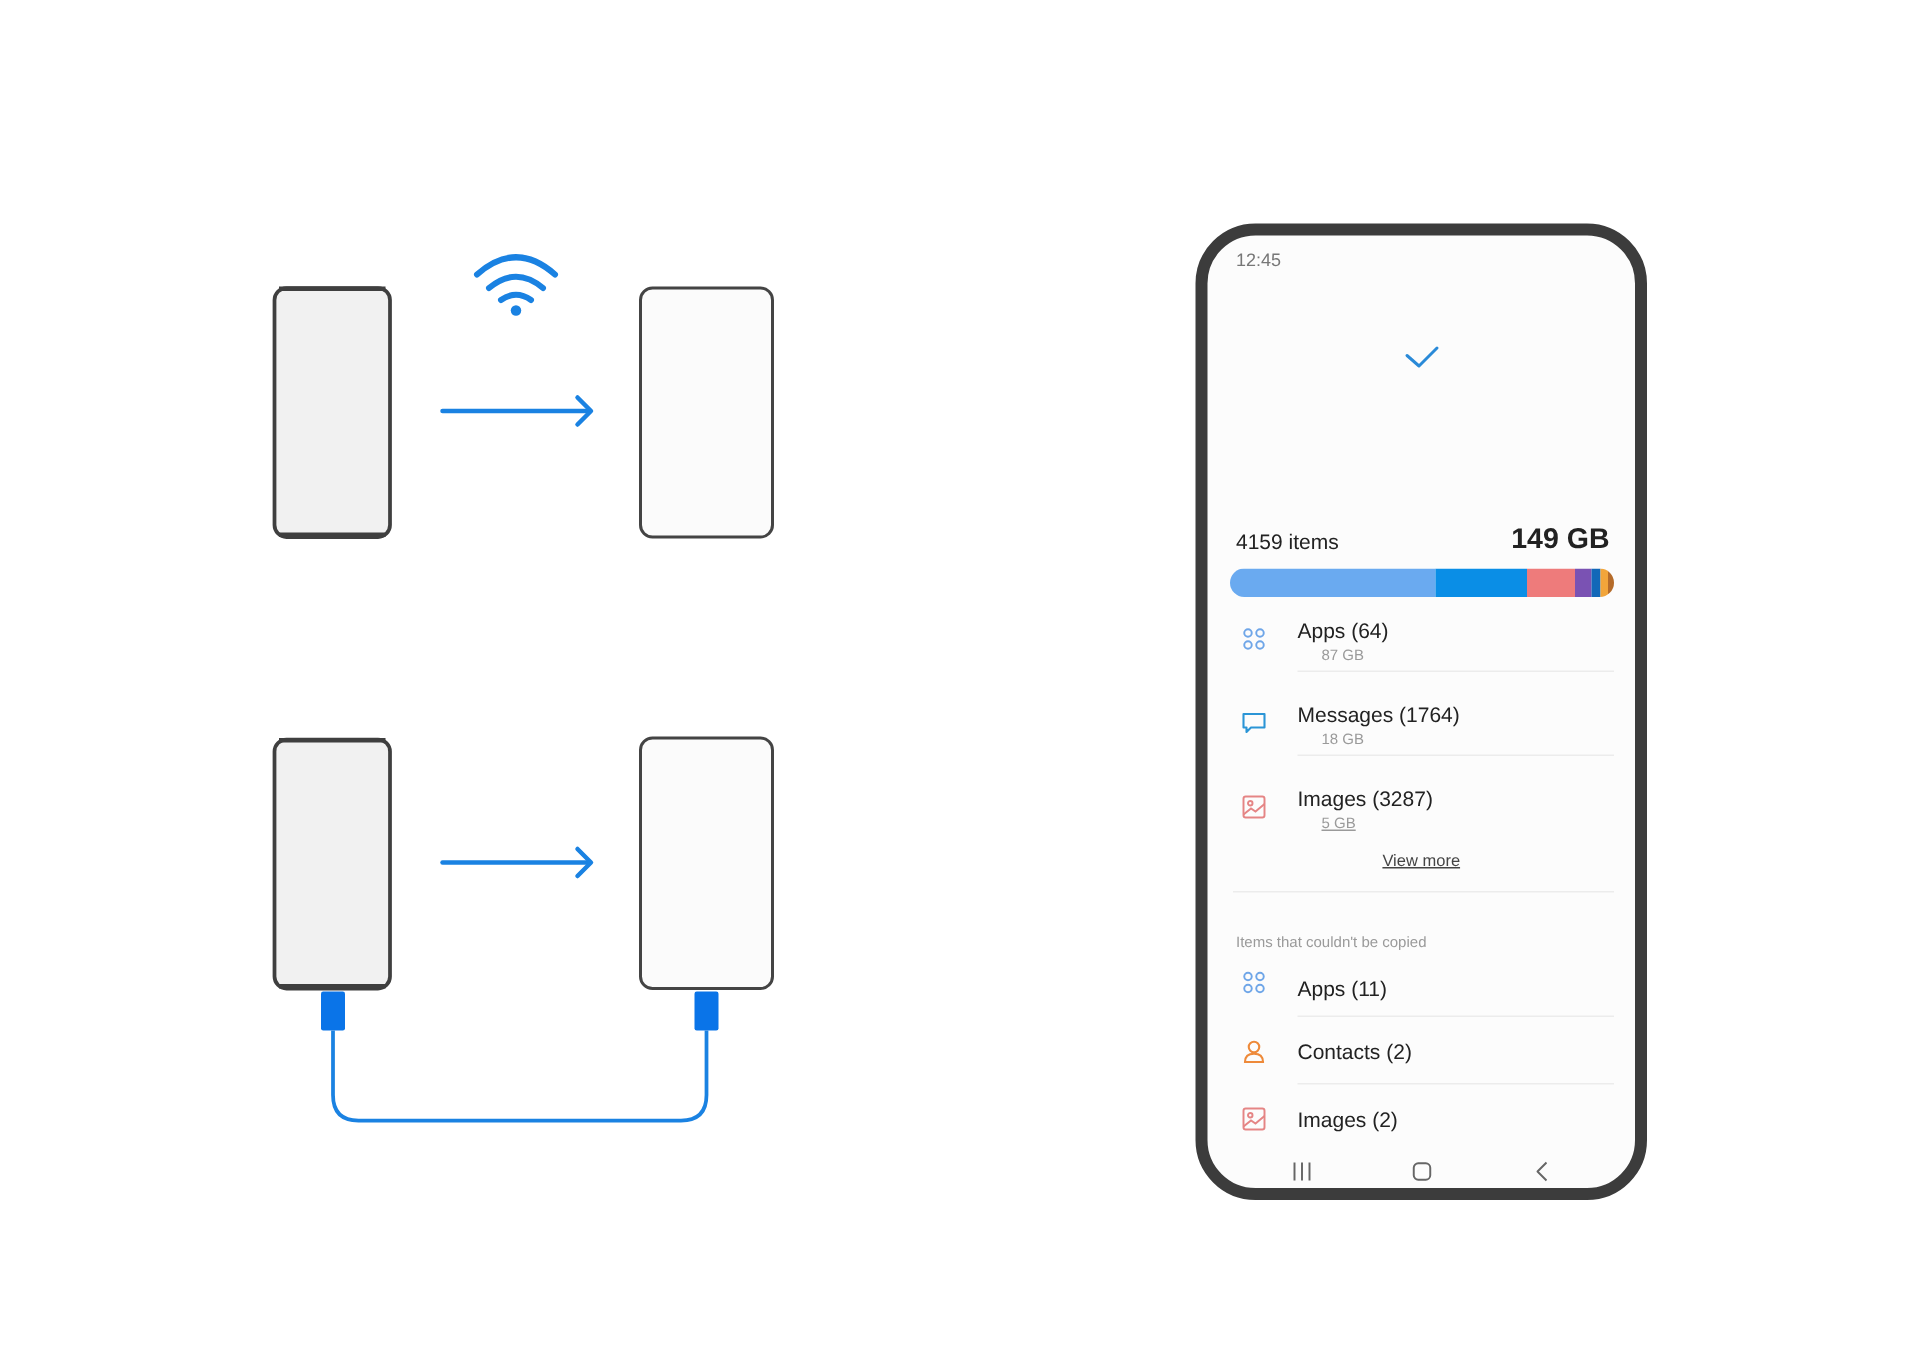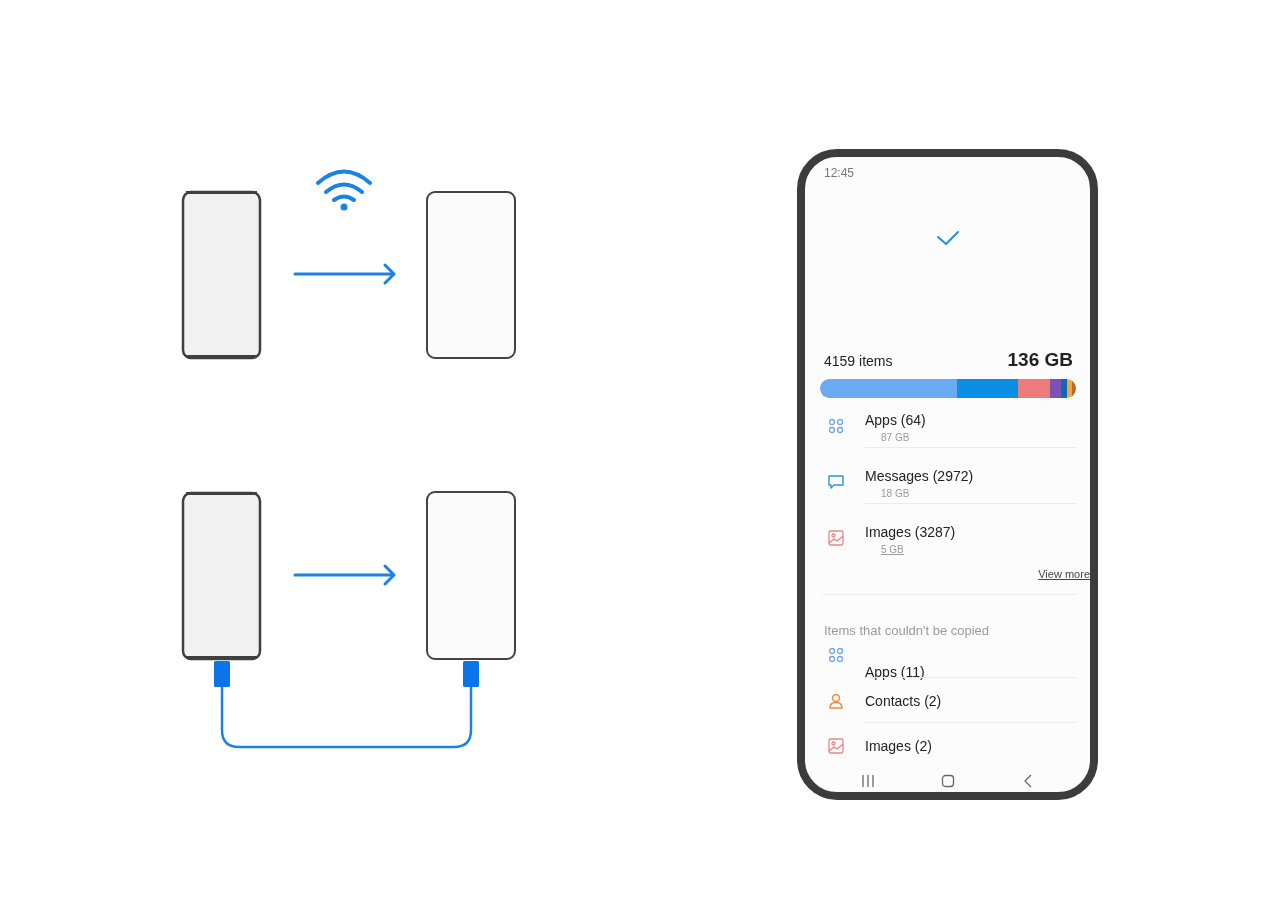--- a/index.html
+++ b/index.html
@@ -22,22 +22,22 @@
   .summary-size { position: absolute; right: 17px; top: 192px; font-size: 19px; font-weight: bold; color: #222; }
   .bar { position: absolute; left: 15px; top: 222px; width: 256px; height: 19px; border-radius: 10px; overflow: hidden; display: flex; }
   .bar div { height: 100%; }
 
   .item { position: absolute; left: 0; width: 100%; }
   .item .icon { position: absolute; left: 22px; width: 18px; height: 18px; }
   .item .name { position: absolute; left: 60px; font-size: 14px; color: #222; white-space: nowrap; }
   .item .size { position: absolute; left: 76px; font-size: 10px; color: #9a9a9a; }
   .divider { position: absolute; left: 60px; right: 14px; height: 1px; background: #ececec; }
   .divider.full { left: 17px; }
-  .view-more { position: absolute; left: 0; right: 0; top: 411px; text-align: right; font-size: 11px; color: #444; text-decoration: underline; }
-  .section-label { position: absolute; left: 19px; top: 466px; font-size: 13px; color: #9a9a9a; }
+  .view-more { position: absolute; left: 0; right: 0; top: 411px; text-align: center; font-size: 11px; color: #444; text-decoration: underline; }
+  .section-label { position: absolute; left: 19px; top: 466px; font-size: 10px; color: #9a9a9a; }
 
   .navbar { position: absolute; left: 0; right: 0; top: 612px; height: 24px; }
 </style>
 </head>
 <body>
 
 <div class="illus">
   <svg width="640" height="904" viewBox="0 0 640 904">
 
     <g>
@@ -84,21 +84,21 @@
 </div>
 
 <div class="phone">
   <span class="status-time">12:45</span>
 
   <svg class="check-icon" viewBox="0 0 26 20">
     <polyline points="3,8 11,15 23,3" fill="none" stroke="#2a8ad8" stroke-width="2" stroke-linecap="round" stroke-linejoin="round"></polyline>
   </svg>
 
   <span class="summary-count">4159 items</span>
-  <span class="summary-size">136 GB</span>
+  <span class="summary-size">149 GB</span>
 
   <div class="bar" id="bar">
       <div style="width: 137px; background: rgb(106, 170, 240);"></div>
       <div style="width: 61px; background: rgb(10, 142, 230);"></div>
       <div style="width: 32px; background: rgb(238, 123, 123);"></div>
       <div style="width: 11px; background: rgb(122, 82, 179);"></div>
       <div style="width: 6px; background: rgb(18, 104, 184);"></div>
       <div style="width: 5px; background: rgb(242, 165, 58);"></div>
       <div style="width: 4px; background: rgb(181, 107, 42);"></div>
     </div>
@@ -114,21 +114,21 @@
     </svg>
     <span class="name" style="top:5px;">Apps (64)</span>
     <span class="size" style="top:25px;">87 GB</span>
   </div>
   <div class="divider" style="top:290px;"></div>
 
   <div class="item" style="top:306px;">
     <svg class="icon" style="top:10px;" viewBox="0 0 18 18">
       <path d="M2 3 H16 V12 H7 L4 15 V12 H2 Z" fill="none" stroke="#2b95d6" stroke-width="1.4" stroke-linejoin="round"></path>
     </svg>
-    <span class="name" style="top:5px;">Messages (2972)</span>
+    <span class="name" style="top:5px;">Messages (1764)</span>
     <span class="size" style="top:25px;">18 GB</span>
   </div>
   <div class="divider" style="top:346px;"></div>
 
   <div class="item" style="top:362px;">
     <svg class="icon" style="top:10px;" viewBox="0 0 18 18">
       <g fill="none" stroke="#e58585" stroke-width="1.3">
         <rect x="2" y="2" width="14" height="14" rx="1.5"></rect>
         <circle cx="6.5" cy="6.5" r="1.5"></circle>
         <polyline points="2,14 7,10 10,12 16,7"></polyline>
@@ -146,21 +146,21 @@
 
   <div class="item" style="top:487px;">
     <svg class="icon" style="top:2px;" viewBox="0 0 18 18">
       <g fill="none" stroke="#6fa6e8" stroke-width="1.3">
         <circle cx="5" cy="5" r="2.5"></circle>
           <circle cx="13" cy="5" r="2.5"></circle>
         <circle cx="5" cy="13" r="2.5"></circle>
           <circle cx="13" cy="13" r="2.5"></circle>
       </g>
     </svg>
-    <span class="name" style="top:20px;">Apps (11)</span>
+    <span class="name" style="top:7px;">Apps (11)</span>
   </div>
   <div class="divider" style="top:520px;"></div>
 
   <div class="item" style="top:533px;">
     <svg class="icon" style="top:2px;" viewBox="0 0 18 18">
       <g fill="none" stroke="#ee8a3a" stroke-width="1.4">
         <circle cx="9" cy="6" r="3.5"></circle>
         <path d="M3 16 Q3 10.5 9 10.5 Q15 10.5 15 16 Z"></path>
       </g>
     </svg>

